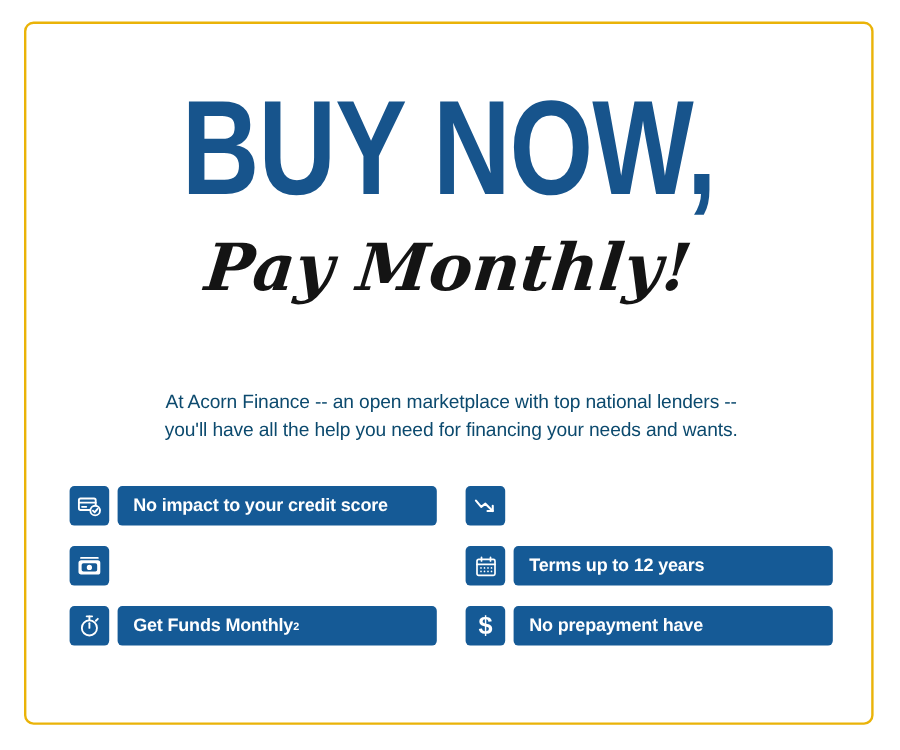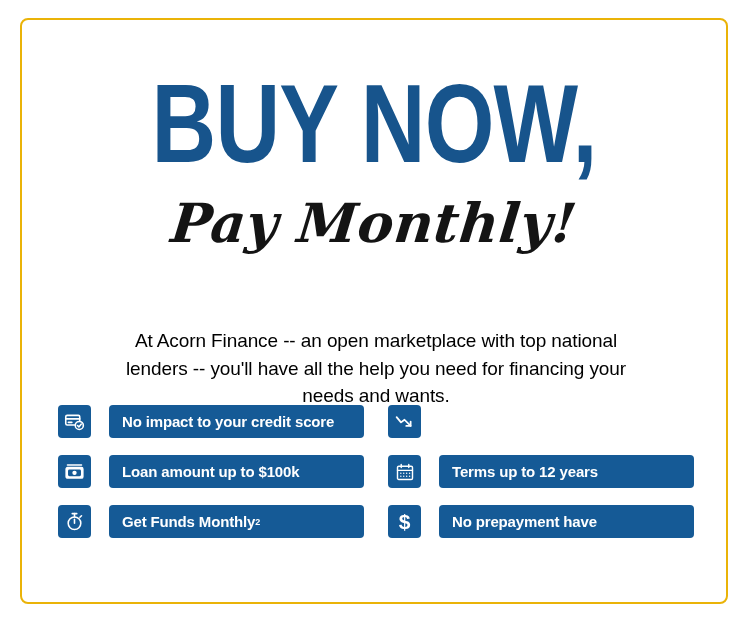--- a/index.html
+++ b/index.html
@@ -65,41 +65,41 @@
     user-select: none;
   }
 
   
   .lede {
     position: absolute;
     left: 100px;
     top: 288px;
     width: 508px;
     text-align: center;
-    color: #000000;
-    font-size: 19px;
+    color: #0c4a6e;
+    font-size: 16px;
     line-height: 1.45;
     letter-spacing: -0.1px;
   }
 
   
   .features {
     position: absolute;
     left: 36px;
     top: 385px;
     width: 636px;
     display: grid;
     grid-template-columns: 306px 306px;
     column-gap: 24px;
     row-gap: 17px;
   }
   .feature {
     display: flex;
     align-items: center;
-    gap: 18px;
+    gap: 7px;
     height: 33px;
   }
   .feature-icon {
     flex: 0 0 auto;
     width: 33px;
     height: 33px;
     border-radius: 4px;
     background: #155a96;
     display: flex;
     align-items: center;
@@ -173,23 +173,20 @@
 
     <div class="feature">
       <span class="feature-icon">
         <svg width="21" height="21" viewBox="0 0 24 24" fill="none" stroke="#ffffff" stroke-width="1.8" stroke-linecap="round" stroke-linejoin="round">
           <line x1="4" y1="4.5" x2="20" y2="4.5"></line>
           <rect x="2.5" y="7.5" width="19" height="12" rx="1.6" fill="#ffffff" stroke="#ffffff"></rect>
           <rect x="5.5" y="10.5" width="13" height="6" rx="0.8" fill="#155a96" stroke="#155a96"></rect>
           <circle cx="12" cy="13.5" r="1.6" fill="#ffffff" stroke="#ffffff"></circle>
         </svg>
       </span>
-      <span class="feature-pill">
-          <span>Loan amount up to $100k</span>
-        </span>
     </div>
 
     <div class="feature">
       <span class="feature-icon">
         <svg width="20" height="20" viewBox="0 0 24 24" fill="none" stroke="#ffffff" stroke-width="1.7" stroke-linecap="round" stroke-linejoin="round">
           <rect x="3" y="5" width="18" height="16" rx="1.6"></rect>
           <line x1="3" y1="10" x2="21" y2="10"></line>
           <line x1="7.5" y1="3" x2="7.5" y2="6.5"></line>
           <line x1="16.5" y1="3" x2="16.5" y2="6.5"></line>
           <line x1="7" y1="13.5" x2="7" y2="13.5"></line>

